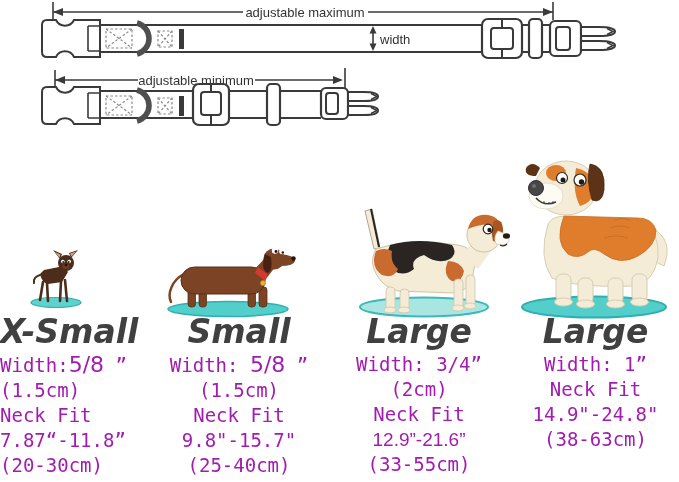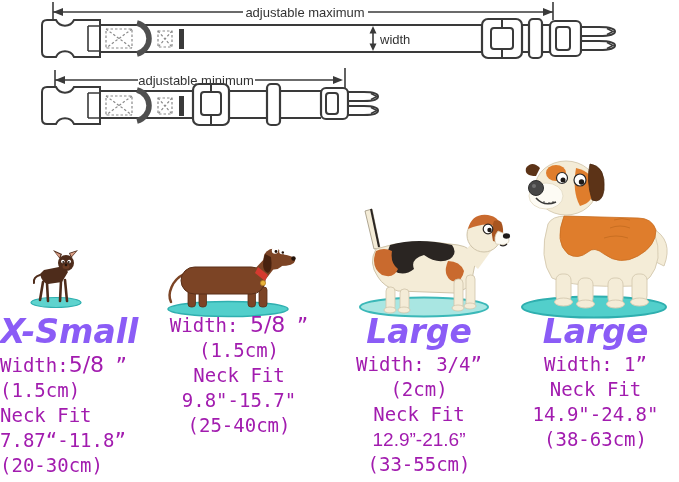--- a/index.html
+++ b/index.html
@@ -3,21 +3,21 @@
 <meta charset="utf-8">
 <style>
   html,body{margin:0;padding:0;background:#fff;}
   .canvas{position:relative;width:679px;height:482px;background:#fff;overflow:hidden;
           font-family:"DejaVu Sans Mono","Liberation Mono",monospace;color:#1b1b1b;}
   .collar-svg{position:absolute;top:0;left:0;}
   .diagram-label{font-family:"Liberation Sans","DejaVu Sans",sans-serif;font-size:13px;fill:#333;}
   .dog{position:absolute;}
   .size-col{position:absolute;top:312px;}
   .size-title{font-family:"DejaVu Sans","Liberation Sans",sans-serif;font-style:italic;font-weight:700;
-              font-size:33px;line-height:40px;color:#8b5cf6;white-space:pre;}
+              font-size:33px;line-height:40px;color:#404040;white-space:pre;}
   .spec-line{font-size:19px;line-height:25px;white-space:pre;color:#a21caf;}
   .frac-sans{font-family:"DejaVu Sans","Liberation Sans",sans-serif;font-size:22px;}
   .serif-line{font-family:Liberation Sans, sans-serif;}
   .align-left{text-align:left;}
   .align-center{text-align:center;}
 </style>
 </head>
 <body>
 
 <div class="canvas">
@@ -224,20 +224,21 @@
   <div class="size-col align-left" style="left:0px;width:150px;">
     <div class="size-title">X-Small</div>
     <div class="spec-line"><span>Width:</span><span class="frac-sans">5/8</span><span> ”</span></div>
     <div class="spec-line">(1.5cm)</div>
     <div class="spec-line">Neck Fit</div>
     <div class="spec-line">7.87“-11.8”</div>
     <div class="spec-line">(20-30cm)</div>
   </div>
 
   <div class="size-col align-center" style="left:150px;width:178px;">
+    <div class="size-title">Small</div>
     <div class="spec-line"><span>Width: </span><span class="frac-sans">5/8</span><span> ”</span></div>
     <div class="spec-line">(1.5cm)</div>
     <div class="spec-line">Neck Fit</div>
     <div class="spec-line">9.8"-15.7"</div>
     <div class="spec-line">(25-40cm)</div>
   </div>
 
   <div class="size-col align-center" style="left:334px;width:170px;">
     <div class="size-title">Large</div>
     <div class="spec-line"><span>Width: </span><span>3/4</span><span>”</span></div>

